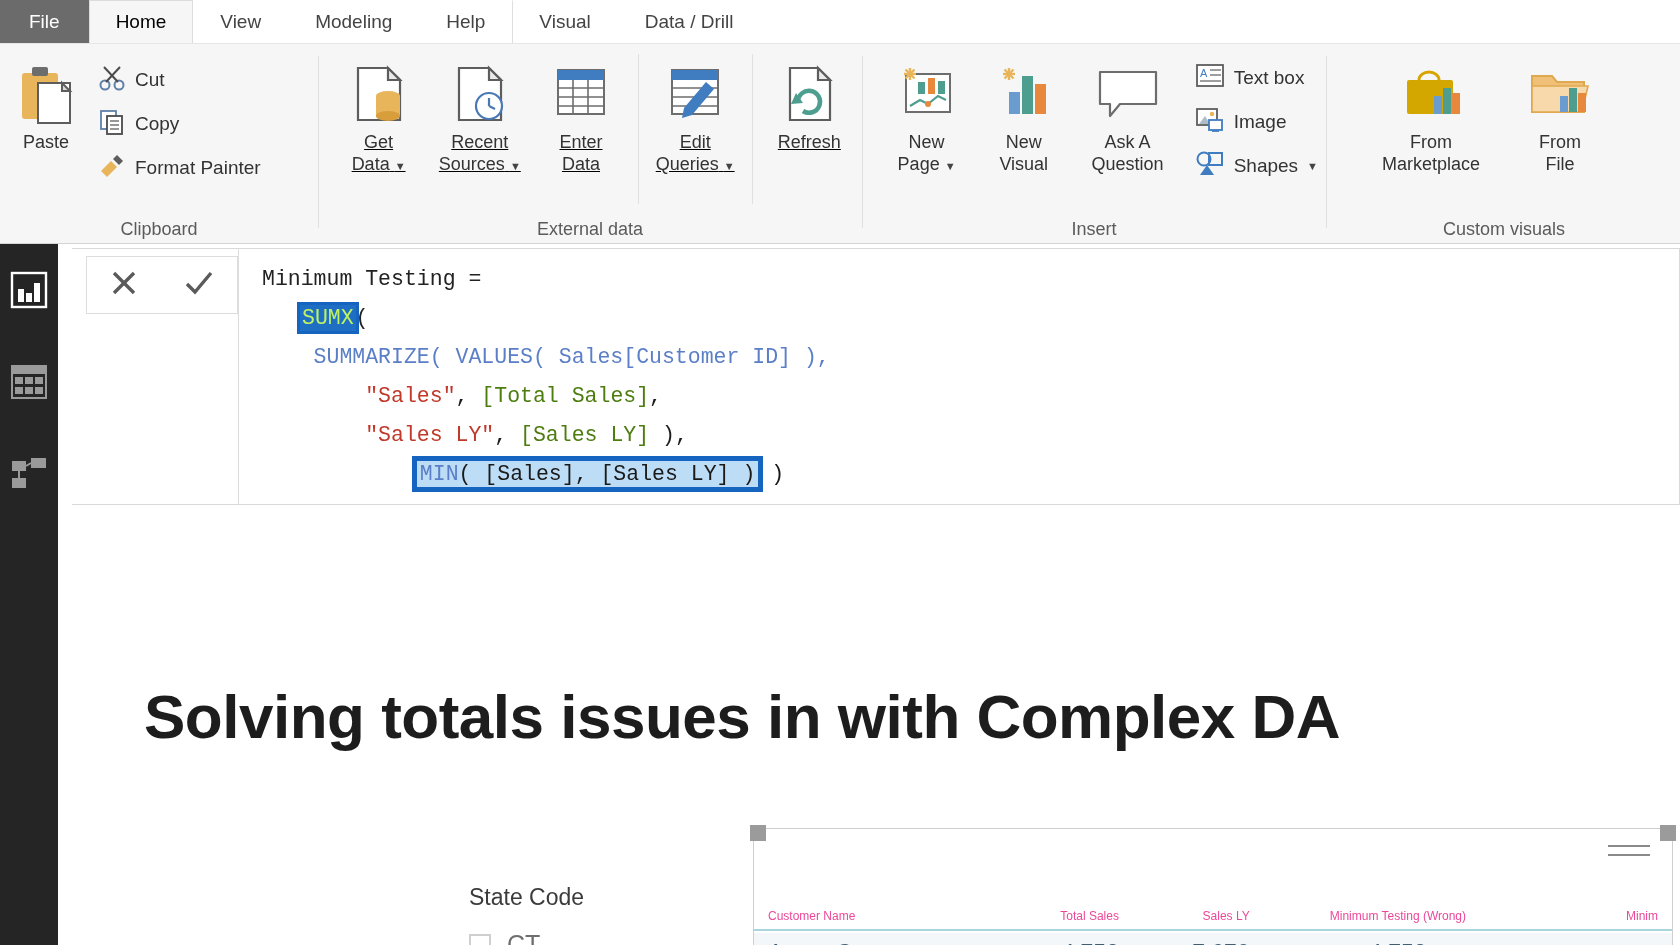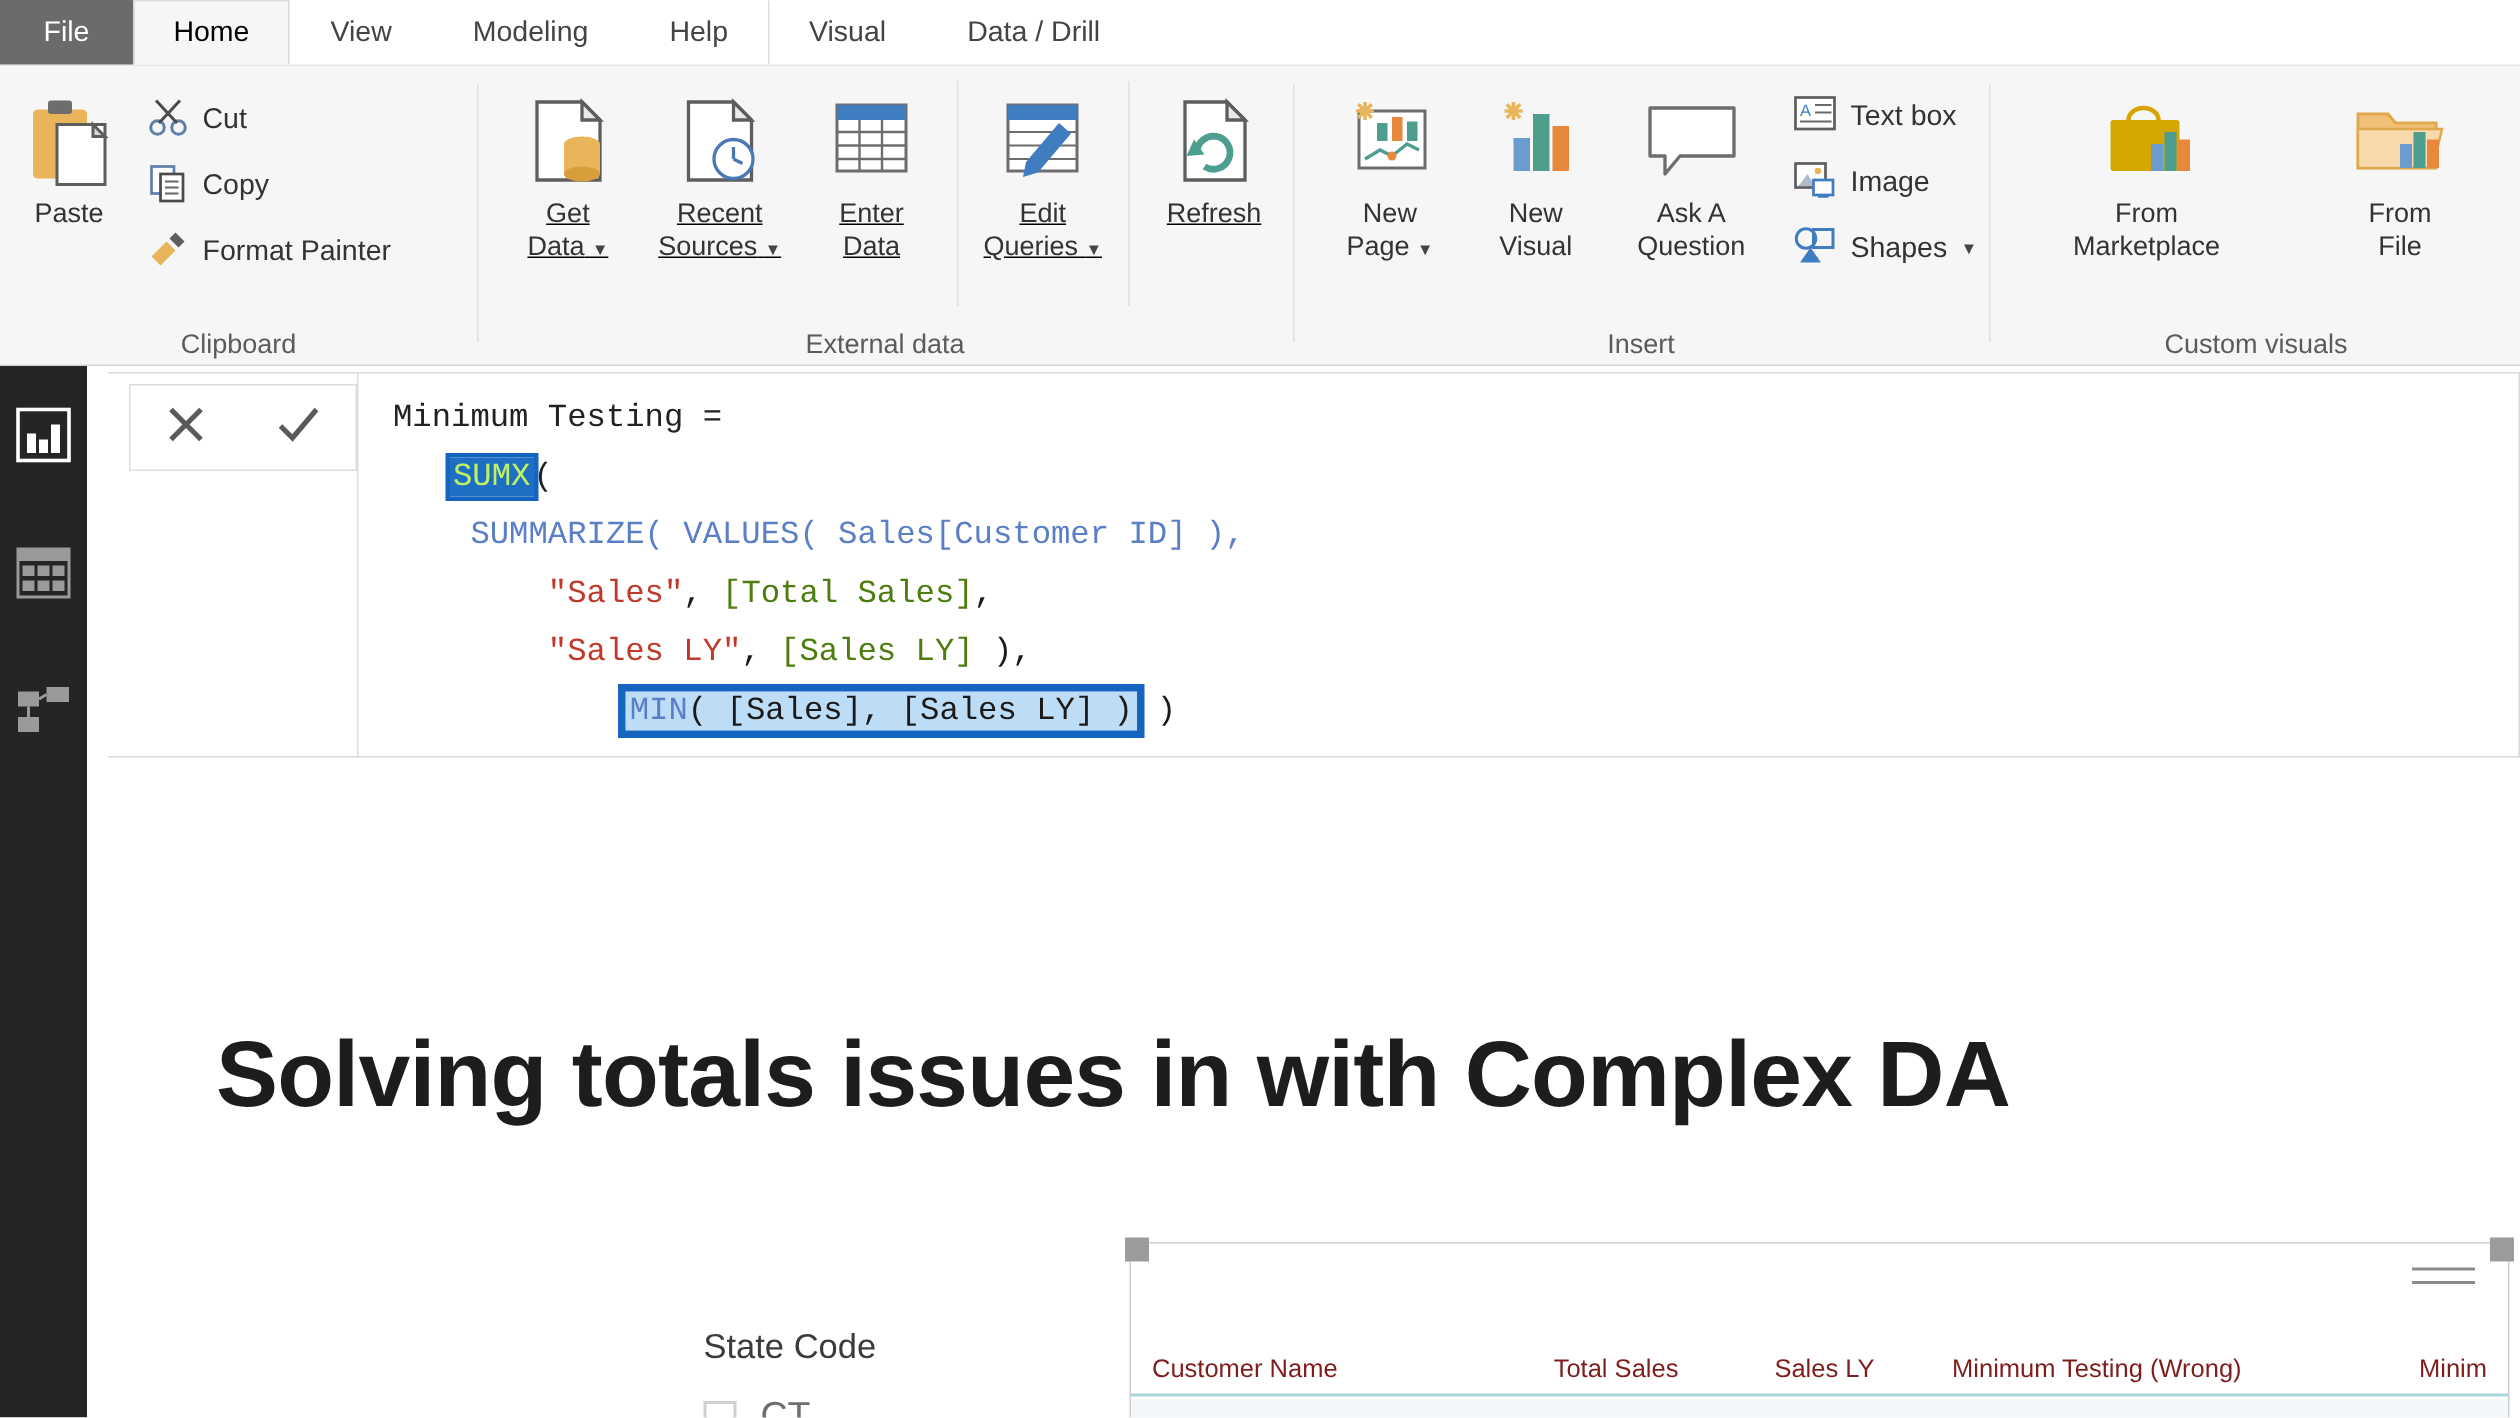--- a/index.html
+++ b/index.html
@@ -135,21 +135,21 @@
   .tmenu i { display: block; height: 2px; background: #8a8a8a; margin-bottom: 7px; }
   .thead {
     position: absolute; left: 0; top: 56px; width: 100%; height: 46px;
     border-bottom: 2px solid #a9d6dd;
     display: flex; align-items: flex-end;
   }
   .tbody { position: absolute; left: 0; top: 104px; width: 100%; }
   .trow { display: flex; height: 40px; align-items: center; }
   .trow.alt { background: #f4f7fa; }
   .cell { font-size: 23px; color: #3f5d73; padding: 0 14px; white-space: nowrap; }
-  .th { font-size: 17px; color: #7f1d1d; padding: 0 14px 6px 14px; white-space: nowrap; }
+  .th { font-size: 12px; color: #ec4899; padding: 0 14px 6px 14px; white-space: nowrap; }
   .c-name { width: 252px; text-align: left; }
   .c-ts   { width: 156px; text-align: right; }
   .c-ly   { width: 140px; text-align: right; }
   .c-mw   { width: 290px; text-align: center; }
   .c-m2   { width: 150px; text-align: right; }
 </style>
 </head>
 <body>
 
 <div id="app">
@@ -410,21 +410,21 @@
             <span class="lb">Shapes</span>
             <span class="caret">▼</span>
           </div>
         </div>
       </div>
       <div class="gname">Insert</div>
     </div>
     <div class="gdiv" style="left:1326px;"></div>
 
     <div class="rgroup" style="left:1328px; width:352px;">
-      <div class="content" style="padding-left:28px;gap:40px;">
+      <div class="content" style="padding-left:28px;">
         <div class="bigbtn" style="width:150px;">
           <div class="ic">
             <svg width="72" height="66" viewBox="0 0 72 66">
               <path d="M24 18 a10 8 0 0 1 20 0" fill="none" stroke="#d8a400" stroke-width="3"></path>
               <rect x="12" y="18" width="46" height="34" rx="2" fill="#d4a700"></rect>
               <rect x="39" y="34" width="8" height="18" fill="#6a9cd0"></rect>
               <rect x="48" y="26" width="8" height="26" fill="#4d9e8f"></rect>
               <rect x="57" y="31" width="8" height="21" fill="#e8883d"></rect>
             </svg>
           </div>

